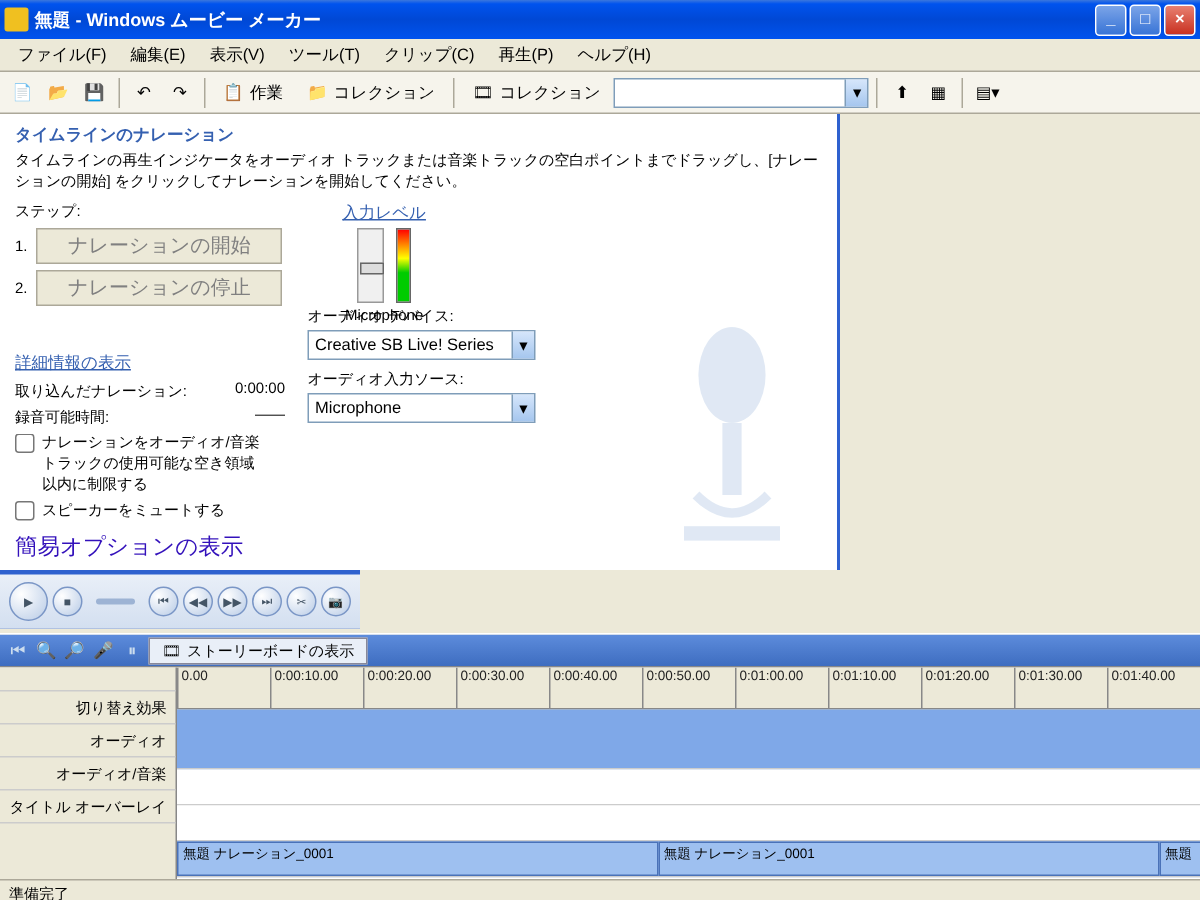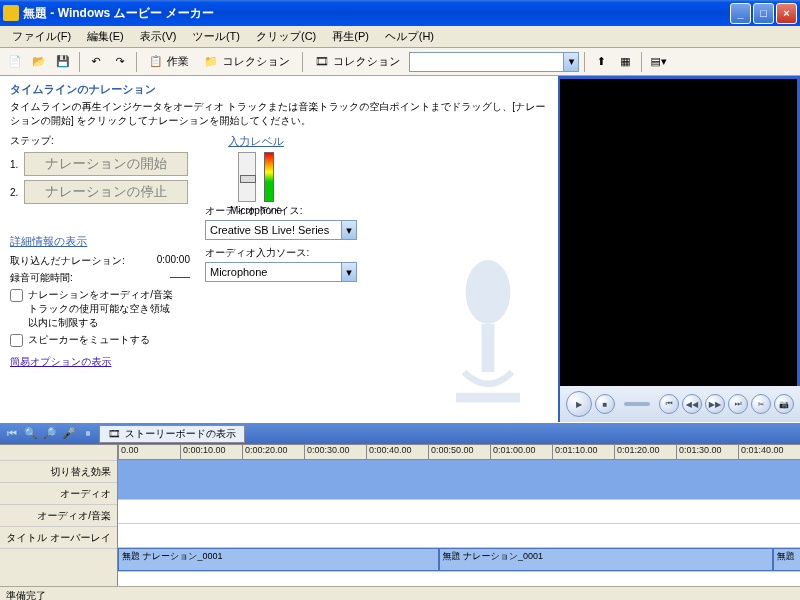--- a/index.html
+++ b/index.html
@@ -15,21 +15,21 @@
 .menubar { height: 22px; background: #ece9d8; border-bottom: 1px solid #aca899; display: flex; align-items: center; padding-left: 4px; font-size: 11px; }
 .menubar span { padding: 3px 8px; cursor: default; }
 
 .toolbar { height: 28px; background: #f6f4ec; border-bottom: 1px solid #aca899; display: flex; align-items: center; padding: 0 4px; gap: 2px; }
 .tbtn { width: 22px; height: 22px; display: flex; align-items: center; justify-content: center; border: 1px solid transparent; }
 .tsep { width: 1px; height: 20px; background: #aca899; margin: 0 3px; }
 .tlabel { height: 22px; padding: 0 6px; display: flex; align-items: center; gap: 4px; border: 1px solid transparent; }
 .combo { height: 20px; border: 1px solid #7f9db9; background: #fff; display: flex; align-items: center; padding-left: 4px; font-size: 11px; }
 .combo .arrow { width: 15px; height: 18px; background: linear-gradient(#d6e6fb, #a5c6ee); border-left: 1px solid #7f9db9; margin-left: auto; display: flex; align-items: center; justify-content: center; }
 
-.main { display: flex; height: 346px; }
+.main { display: flex; height: 346px; flex-direction: column; }
 .leftpane { width: 560px; background: #fff; padding: 6px 10px; position: relative; border-right:2px solid #2e61cf;}
 .section-header { color: #3560b0; font-weight: bold; font-size: 11px; margin-bottom: 3px; }
 .instruction { font-size: 10px; margin-bottom: 6px; }
 .steps { display: flex; gap: 20px; }
 .steps-col { display: flex; flex-direction: column; gap: 4px; }
 .step-row { display: flex; align-items: center; gap: 6px; font-size: 10px; }
 .step-btn { padding: 2px 20px; border: 1px solid #aca899; background: #ece9d8; color: #808080; }
 .done-link { color: #b00; text-decoration: underline; cursor: pointer; font-size: 10px; margin-top: 10px; display: inline-block; }
 .mic-box { text-align: center; margin-left: 20px; }
 .mic-label { color: #3560b0; font-size: 11px; margin-bottom: 3px; text-decoration: underline; }
@@ -38,21 +38,21 @@
 .mic-slider::after { content: ''; position: absolute; width: 14px; height: 6px; background: #ddd; border: 1px solid #666; left: 1px; top: 22px; }
 .level-meter { width: 10px; height: 50px; background: linear-gradient(to top, #0c0 0%, #0c0 40%, #ff0 60%, #f00 100%); border: 1px solid #666; }
 .mic-name { font-size: 10px; margin-top: 3px; }
 
 .detail-header { color: #3560b0; text-decoration: underline; font-size: 11px; margin-top: 18px; margin-bottom: 5px; }
 .detail-row { display: flex; font-size: 10px; margin-bottom: 3px; }
 .detail-row .lbl { width: 120px; }
 .detail-row .val { width: 60px; text-align: right; }
 .check-row { display: flex; align-items: flex-start; gap: 5px; font-size: 10px; margin-top: 3px; }
 .check-row input { margin-top: 1px; }
-.simple-link { color: #31b; text-decoration: underline; font-size: 10px; margin-top: 8px; display: inline-block; }
+.simple-link { color: #31b; font-size: 15px; margin-top: 8px; display: inline-block; }
 .combo-group { position: absolute; left: 205px; top: 128px; font-size: 10px; }
 .combo-group .clabel { margin-bottom: 2px; }
 .combo-group .combo { width: 152px; margin-bottom: 6px; }
 
 .mic-bg { position: absolute; right: 20px; bottom: 10px; width: 100px; height: 160px; opacity: 0.35; }
 
 .preview { width: 240px; background: #2e61cf; display: flex; flex-direction: column; }
 .preview-video { flex: 1; background: #000; margin: 3px 3px 0 0; }
 .preview-controls { height: 36px; background: linear-gradient(#e9eff8, #d3dff0); display: flex; align-items: center; padding: 0 6px; gap: 3px; }
 .round-btn { width: 20px; height: 20px; border-radius: 50%; background: radial-gradient(circle at 30% 30%, #fff, #b8cbe6); border: 1px solid #7a96c6; display: flex; align-items: center; justify-content: center; font-size: 8px; color: #456; }
@@ -61,21 +61,21 @@
 
 .timeline-tools { height: 22px; background: linear-gradient(#5d8cdc,#3e6dc0); display: flex; align-items: center; padding: 0 4px; gap: 3px; border-top: 1px solid #fff; }
 .tl-tool { width: 16px; height: 16px; color: #cde; font-size: 11px; display: flex; align-items: center; justify-content: center; }
 .tl-label { background: #e9eff8; border: 1px solid #889; padding: 1px 8px; font-size: 10px; display: flex; align-items: center; gap: 4px; }
 
 .timeline { height: 142px; background: #fff; display: flex; border-top: 1px solid #888; }
 .track-labels { width: 118px; background: #ece9d8; border-right: 1px solid #888; }
 .track-labels div { height: 22px; display: flex; align-items: center; justify-content: flex-end; padding-right: 6px; font-size: 10px; border-bottom: 1px solid #ccc; }
 .track-labels .video-row { height: 40px; }
 .tracks { flex: 1; overflow: hidden; position: relative; }
-.ruler { height: 15px; background: #ece9d8; border-bottom: 1px solid #888; display: flex; font-size: 9px; color: #222; }
+.ruler { height: 28px; background: #ece9d8; border-bottom: 1px solid #888; display: flex; font-size: 9px; color: #222; }
 .ruler span { flex: 1; border-left: 1px solid #888; padding-left: 2px; }
 .track { height: 24px; border-bottom: 1px solid #ccc; background: #fff; position: relative; }
 .track.video { height: 40px; background: #7fa8e8; }
 .track.audio-music { background: #7fa8e8; }
 .clip { position: absolute; height: 100%; background: #9ec0f0; border: 1px solid #4a72b8; font-size: 9px; padding: 1px 3px; overflow: hidden; }
 
 .statusbar { height: 18px; background: #ece9d8; border-top: 1px solid #aca899; font-size: 10px; padding: 2px 6px; }
 </style>
 </head>
 <body>

